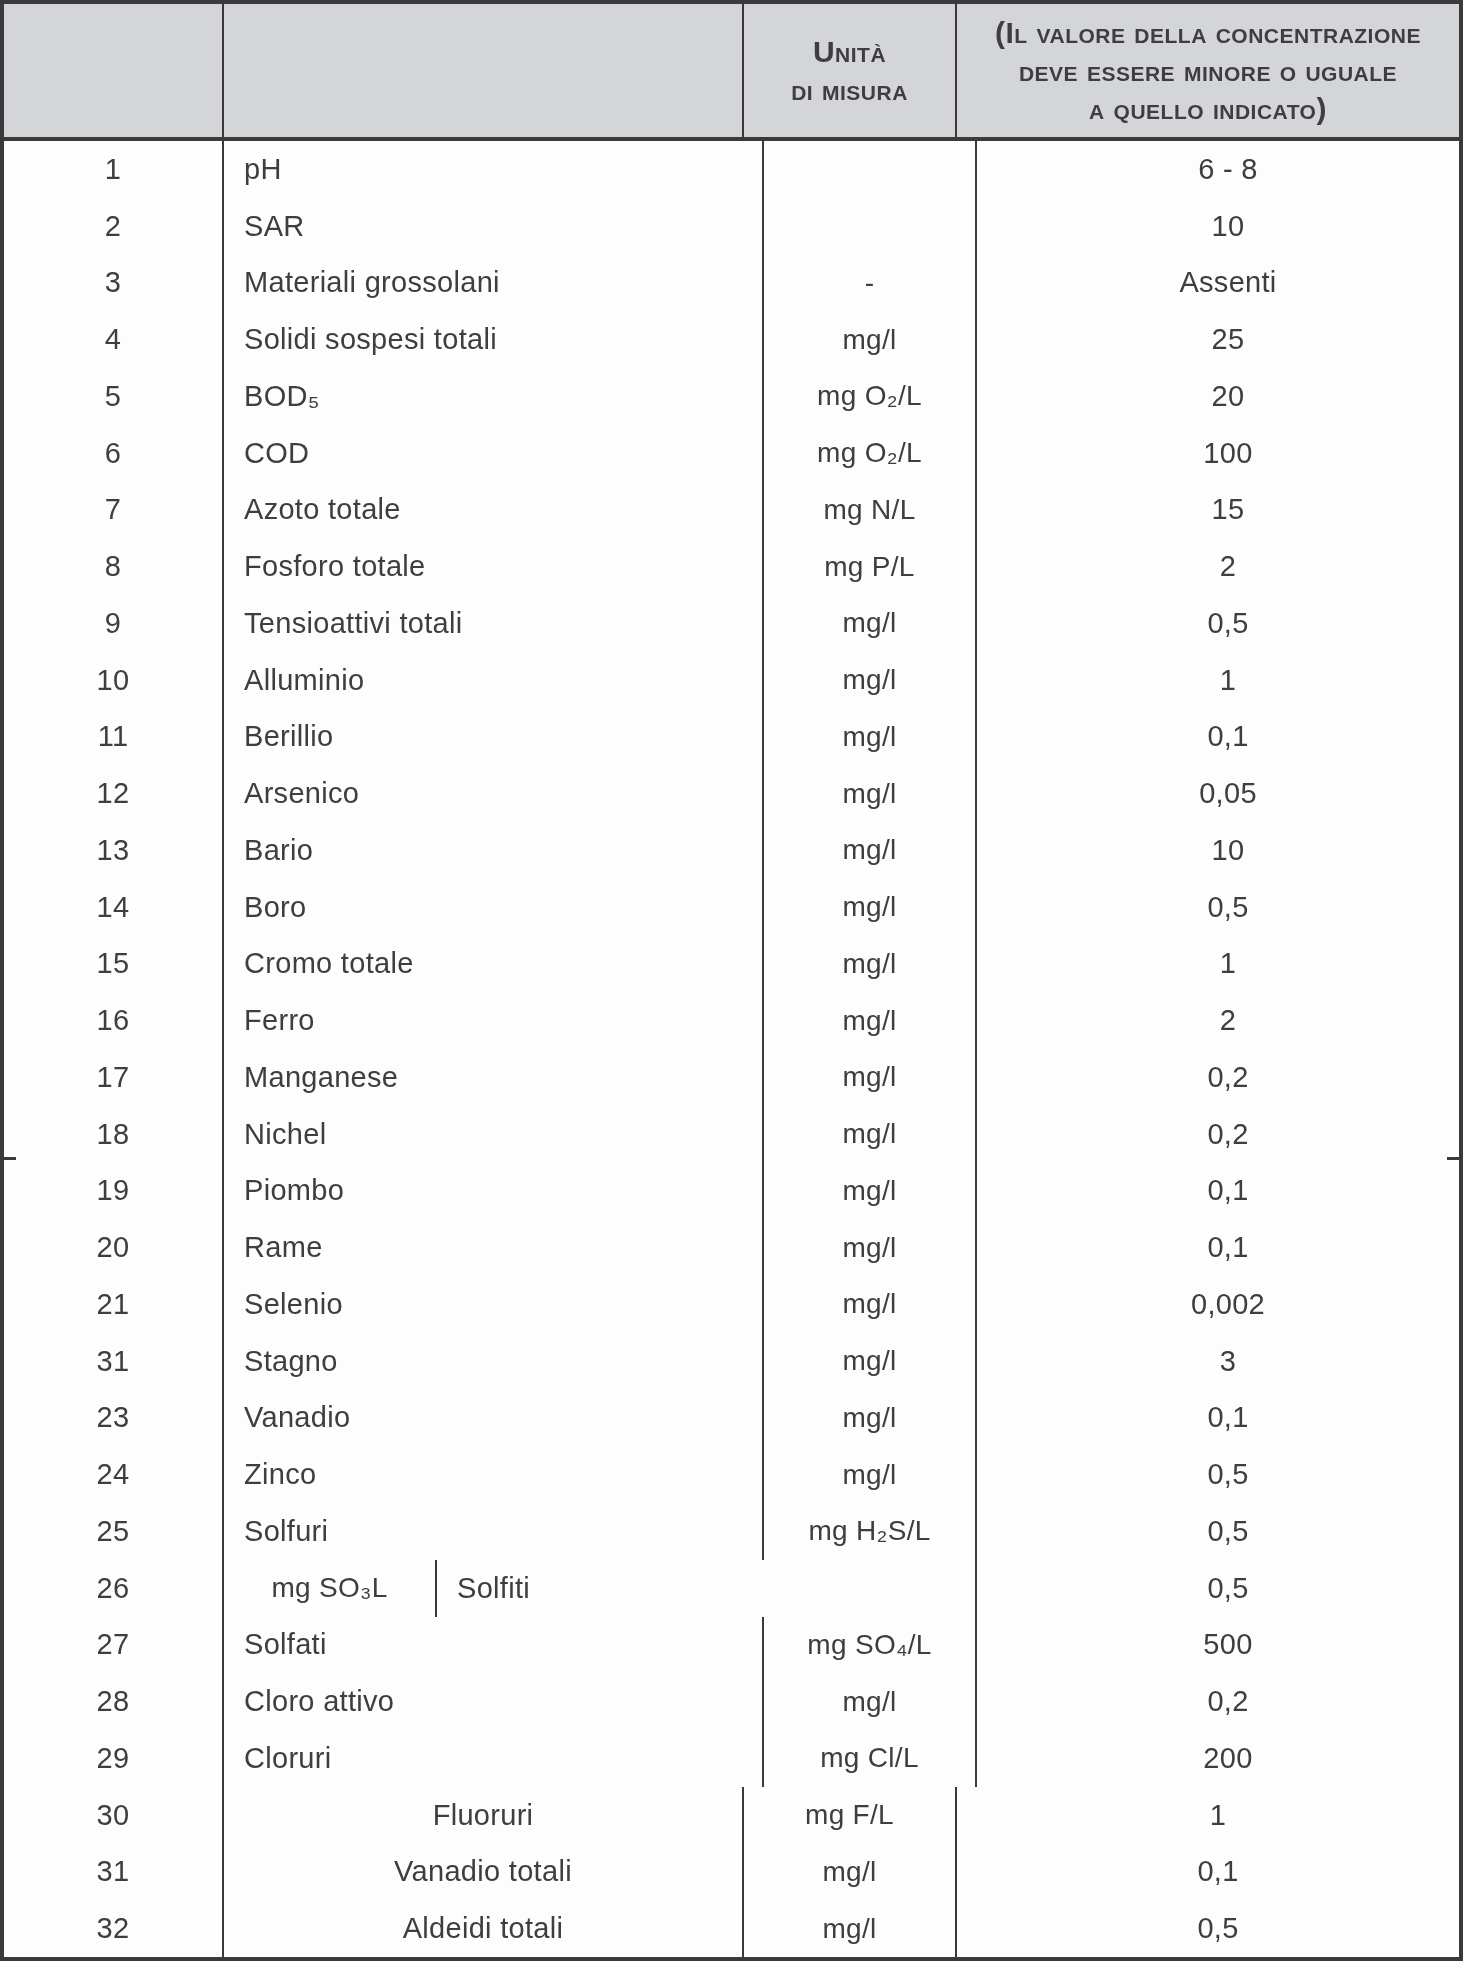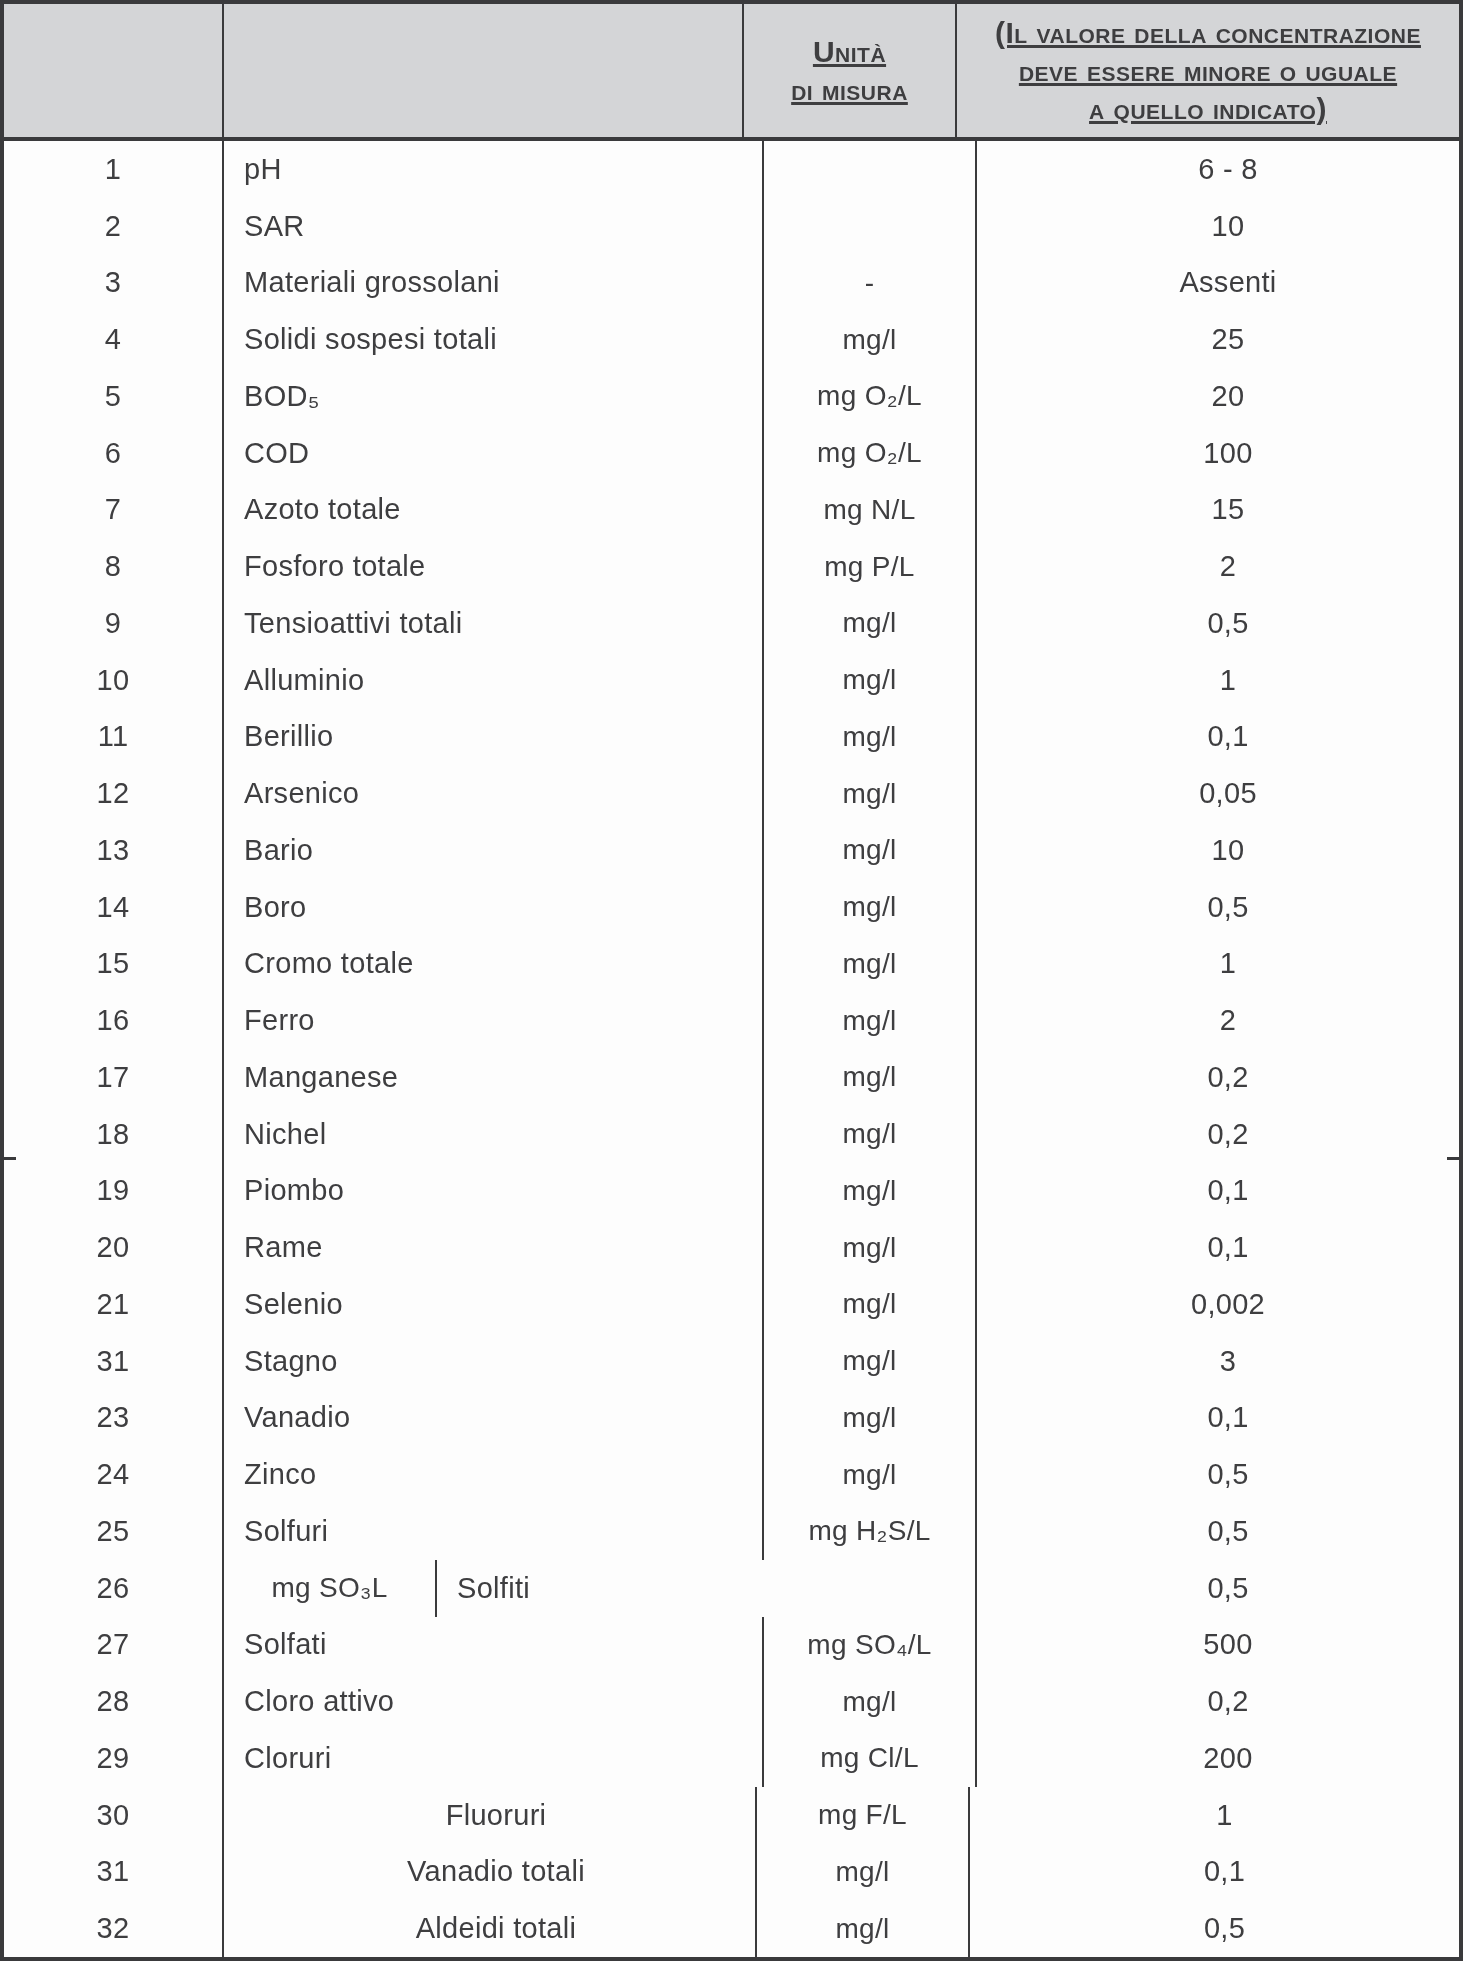--- a/index.html
+++ b/index.html
@@ -17,21 +17,20 @@
     font-family:"Liberation Sans","DejaVu Sans",sans-serif;
     color:var(--text);
     overflow:hidden;
   }
   
   .thead{
     display:flex;
     height:133px;
     background:var(--header-bg);
     border-bottom:4px solid var(--border);
-    text-decoration:underline;
   }
   .th{
     display:flex;flex-direction:column;
     align-items:center;justify-content:center;
     font-weight:700;
     font-variant:small-caps;
     letter-spacing:.5px;
     font-size:30px;
     line-height:38px;
     text-align:center;
@@ -43,21 +42,21 @@
   .vsep{border-right:2px solid var(--border);}
   
   .row{display:flex;height:56.75px;}
   .c{
     display:flex;align-items:center;
     font-size:29px;
     letter-spacing:.3px;
   }
   .c.num{justify-content:center;}
   .c.param{justify-content:flex-start;padding-left:20px;}
-  .c.param.center{justify-content:center;padding-left:13px;}
+  .c.param.center{justify-content:center;padding-left:0;}
   .c.unit{justify-content:center;font-size:28px;}
   .c.value{justify-content:center;padding-left:20px;}
   
   .split-tick{
     position:absolute;
     height:3px;width:16px;
     background:var(--border);
   }
   .split-tick.left{left:-4px;}
   .split-tick.right{right:-4px;}

